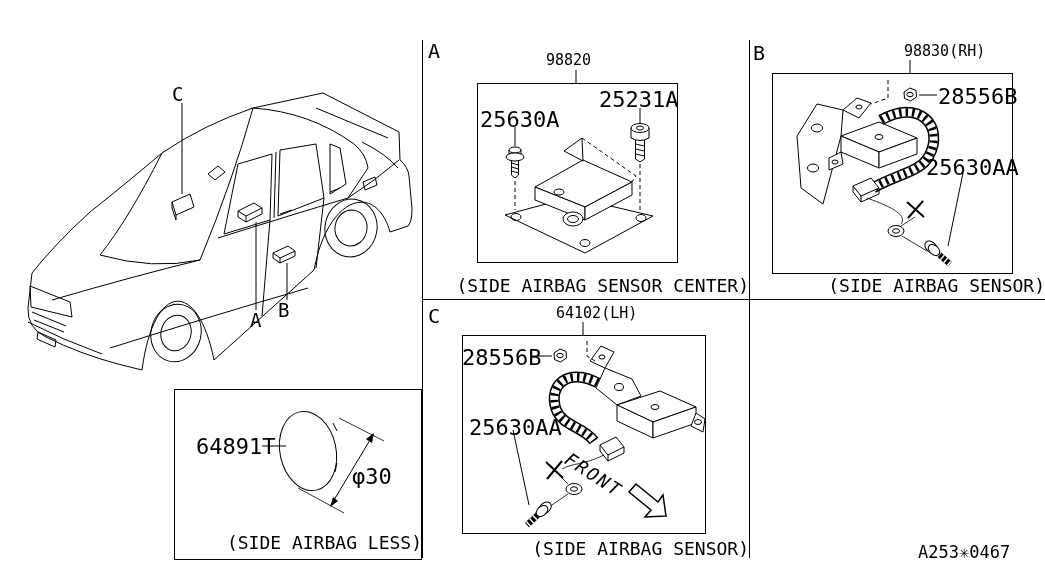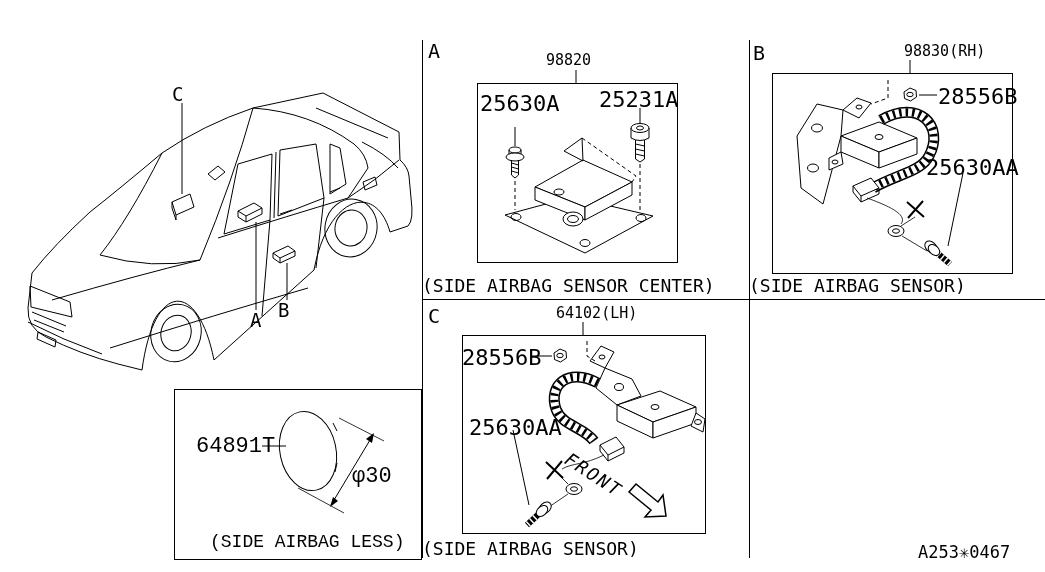--- a/index.html
+++ b/index.html
@@ -5,21 +5,21 @@
   html,body{margin:0;padding:0;background:#fff;}
   .page{position:relative;width:1045px;height:572px;background:#fff;overflow:hidden;
         font-family:"DejaVu Sans Mono","Liberation Mono",monospace;color:#000;}
   .abs{position:absolute;}
   .vline{position:absolute;width:1px;background:#000;}
   .hline{position:absolute;height:1px;background:#000;}
   .lbl{position:absolute;white-space:nowrap;line-height:1.1;}
   .letter{font-size:20px;}
   .part{font-size:15px;}
   .sub{font-size:22px;text-align:right;}
-  .caption{font-size:18px;left:0;right:0;text-align:left;}
+  .caption{font-size:18px;left:0;right:0;text-align:right;}
   .callout{font-size:19px;}
   .footer{font-size:17px;text-align:left;}
   .front{font-size:18px;font-style:italic;letter-spacing:2px;transform:rotate(33deg);transform-origin:left top;}
   svg{position:absolute;left:0;top:0;}
   svg *{vector-effect:none;}
   .ln{fill:none;stroke:#000;stroke-width:1;}
   .ln15{fill:none;stroke:#000;stroke-width:1.5;}
   .wfill{fill:#fff;stroke:#000;stroke-width:1;}
   .dash{fill:none;stroke:#000;stroke-width:1;stroke-dasharray:4 3;}
   .coilA{fill:none;stroke:#000;stroke-width:11;}
@@ -141,21 +141,21 @@
         <ellipse class="wfill" cx="218" cy="88" rx="9" ry="4.5"></ellipse>
         <ellipse class="ln" cx="218" cy="88" rx="3.5" ry="2"></ellipse>
         <path class="ln" d="M 213.5 100 L 213.5 119 M 222.5 100 L 222.5 119"></path>
         <path class="ln" d="M 213.5 104 L 222.5 106 M 213.5 109 L 222.5 111 M 213.5 114 L 222.5 116"></path>
         <path class="ln" d="M 213.5 119 L 218 122 L 222.5 119"></path>
         <path class="dash" d="M 218 124 L 218 172"></path>
       </g>
     </svg>
     <div class="lbl letter" style="left:6px;top:0px;">A</div>
     <div class="lbl part" style="left:124px;top:12px;">98820</div>
-    <div class="lbl sub" style="left:58px;top:52px;">25630A</div>
+    <div class="lbl sub" style="left:58px;top:68px;">25630A</div>
     <div class="lbl sub" style="left:177px;top:48px;">25231A</div>
     <div class="lbl caption" style="top:236px;">(SIDE AIRBAG SENSOR CENTER)</div>
   </div>
 
   <div class="abs" style="left:749px;top:40px;width:296px;height:264px;">
     <svg width="296" height="264" viewBox="0 0 296 264">
       <rect class="ln" x="23.5" y="33.5" width="240" height="200"></rect>
       <path class="ln" d="M 161 20 L 161 33"></path>
       <g>
         <path class="wfill" d="M 48 96 L 68 64 L 94 70 L 92 96 L 74 164 L 52 148 Z"></path>
@@ -249,21 +249,21 @@
       </g>
     </svg>
     <div class="lbl letter" style="left:6px;top:6px;">C</div>
     <div class="lbl part" style="left:134px;top:6px;">64102(LH)</div>
     <div class="lbl sub" style="left:40px;top:47px;">28556B</div>
     <div class="lbl sub" style="left:47px;top:117px;">25630AA</div>
     <div class="lbl front" style="left:150px;top:150px;">FRONT</div>
     <div class="lbl caption" style="top:240px;">(SIDE AIRBAG SENSOR)</div>
   </div>
 
-  <div class="abs" style="left:174px;top:389px;width:248px;height:130px;font-family:Liberation Mono, monospace;">
+  <div class="abs" style="left:174px;top:389px;width:248px;height:130px;">
     <svg width="248" height="171" viewBox="0 0 248 171">
       <rect class="ln" x="0.5" y="0.5" width="247" height="170"></rect>
       <g>
         <path class="ln" d="M 88 57 L 112 57"></path>
         <ellipse class="ln" cx="134" cy="62" rx="28" ry="40" transform="rotate(-12 134 62)"></ellipse>
         <path class="ln" d="M 159 34 L 163 42 M 163 74 L 161 83"></path>
       </g>
       <g>
         <path class="thin" d="M 124 99 L 170 124"></path>
         <path class="thin" d="M 165 29 L 210 52"></path>

